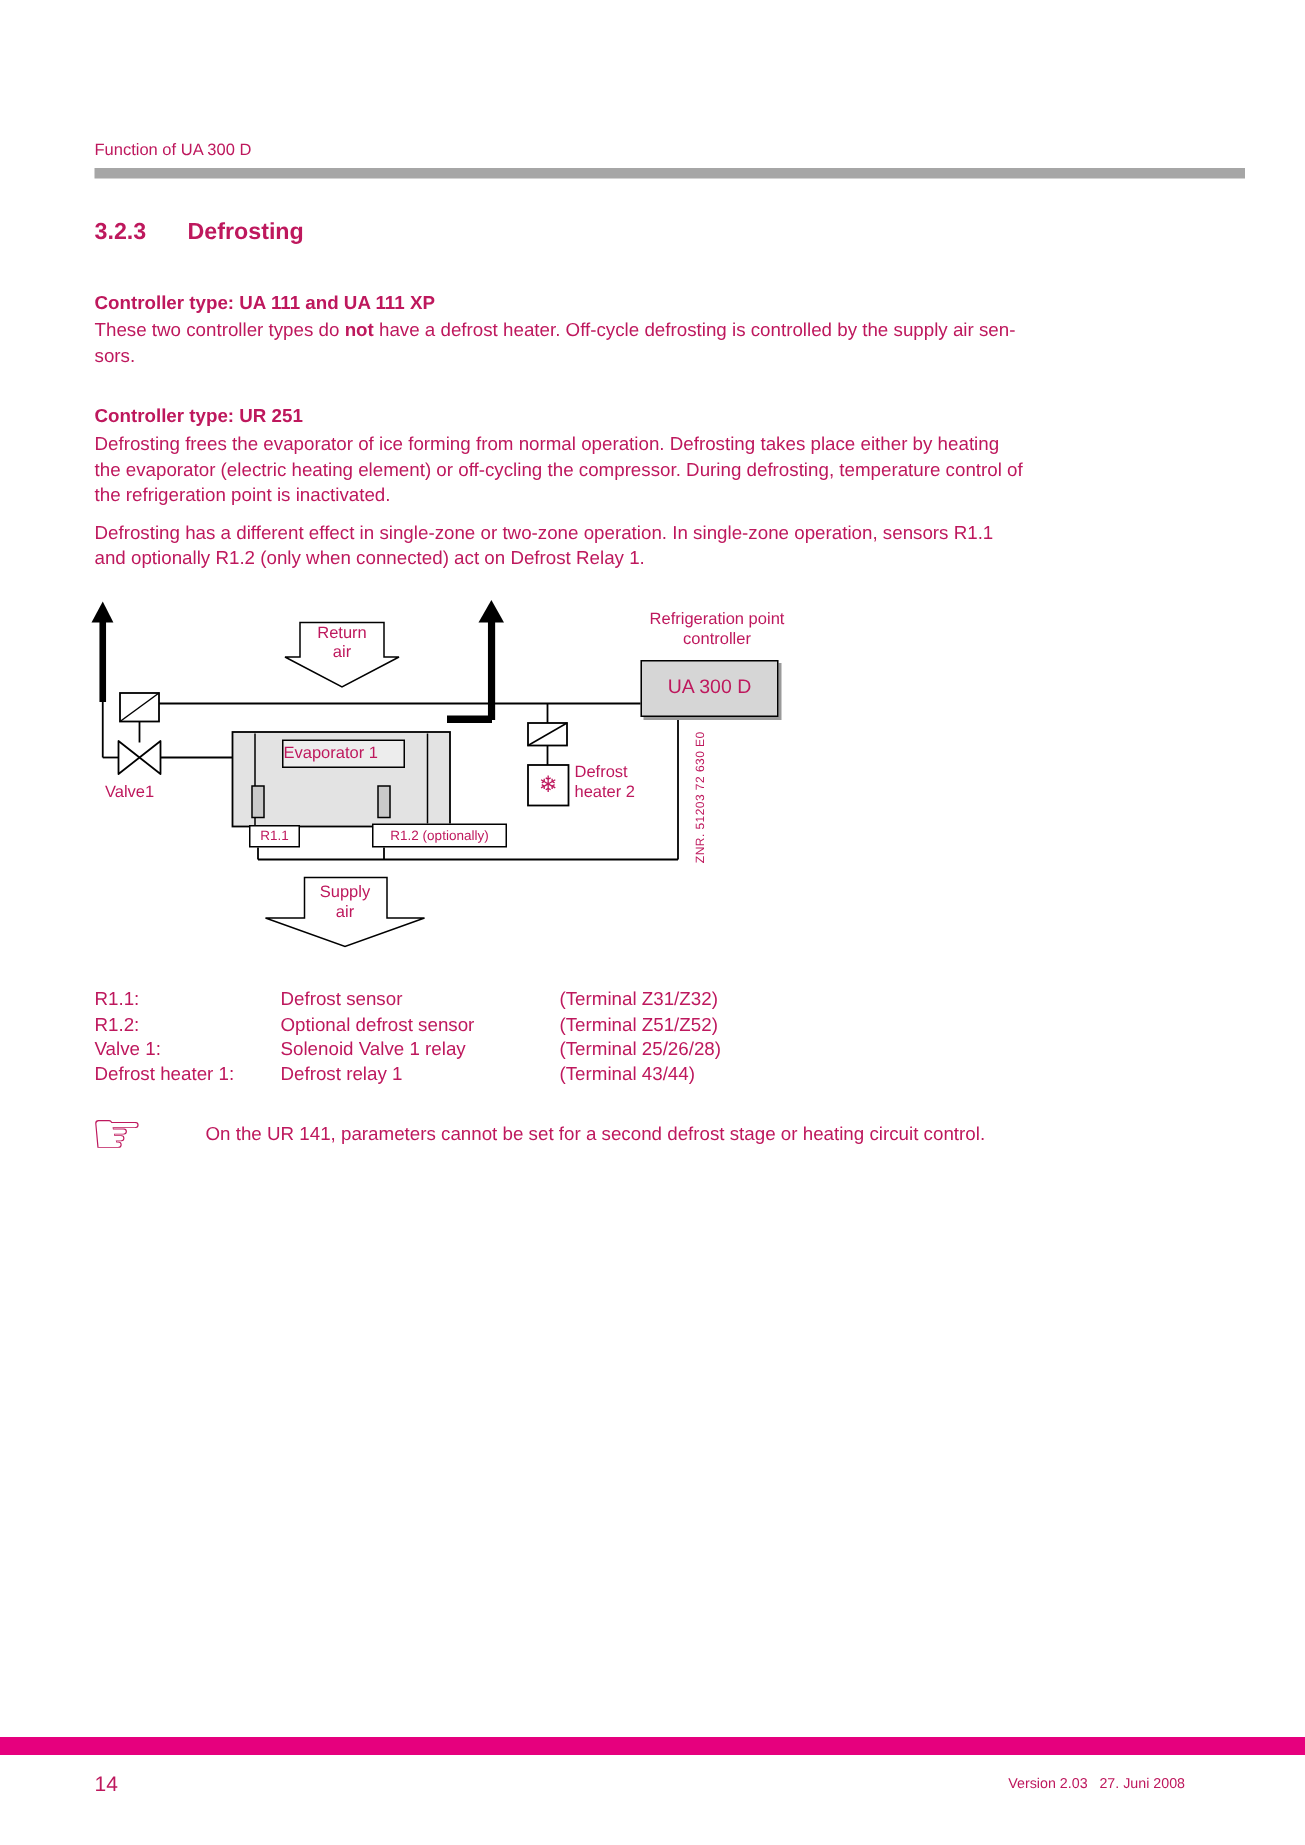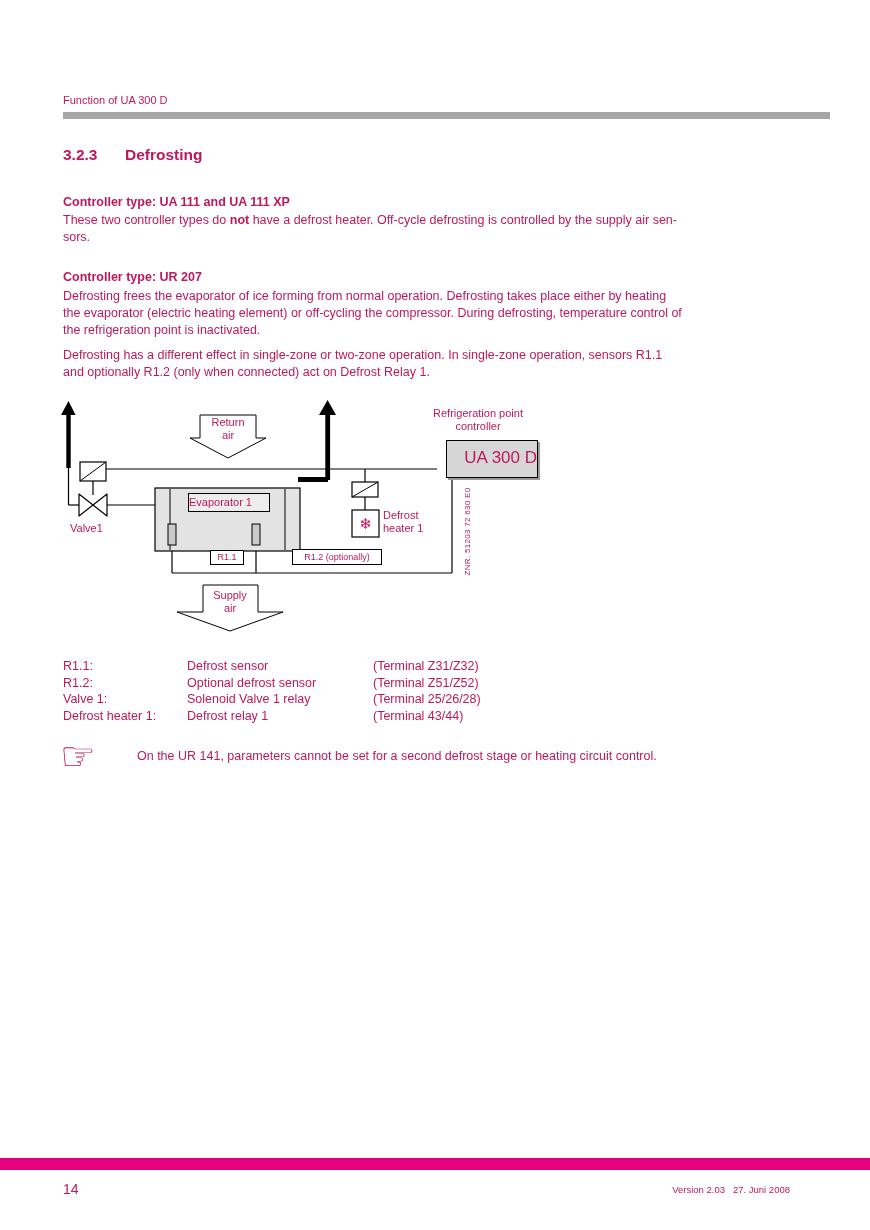--- a/index.html
+++ b/index.html
@@ -19,31 +19,31 @@
   .section-heading .num { display:inline-block; width:62px; }
   .sub-heading { left:63px; font-size:12.5px; font-weight:bold; }
   .body-para { left:63px; width:762px; font-size:12.5px; line-height:17px; white-space:pre-line; }
   .b { font-weight:bold; }
 
   
   svg.diagram-svg { position:absolute; left:0; top:0; z-index:0; pointer-events:none; }
   .dlabel { position:absolute; z-index:1; font-size:11px; line-height:12.5px; white-space:pre-line; }
   .center { text-align:center; }
   .controller-box {
-    position:absolute; z-index:1; left:446px; top:440px; width:90px; height:36px;
+    position:absolute; z-index:1; left:427px; top:440px; width:90px; height:36px;
     background:#d6d6d6; border:1.2px solid #000; box-shadow:2px 2px 0 #9a9a9a;
-    font-size:17px; line-height:34px; text-align:right;
+    font-size:13px; line-height:34px; text-align:center;
   }
   .evap-label {
     position:absolute; z-index:1; left:188px; top:493px; width:80px; height:17px;
     border:1px solid #000; background:#ededed; font-size:11px; line-height:16px; text-align:left;
   }
   .sensor-tag {
     position:absolute; z-index:1; background:#fff; border:1px solid #000;
-    font-size:9px; line-height:13px; text-align:center; white-space:nowrap;margin-left:44px;
+    font-size:9px; line-height:13px; text-align:center; white-space:nowrap;
   }
   .tag-r11 { left:166px; top:550px; width:32px; height:13px; }
   .tag-r12 { left:248px; top:549px; width:88px; height:14px; line-height:14px; }
   .znr {
     position:absolute; z-index:1; left:407px; top:527px; width:120px;
     text-align:center; font-size:8px; letter-spacing:0.3px;
     transform:rotate(-90deg); transform-origin:center;
   }
   .snowflake {
     position:absolute; z-index:1; left:352px; top:510px; width:27px; height:27px;
@@ -72,21 +72,21 @@
   <div class="abs header-rule"></div>
 
   <div class="abs section-heading">
     <span class="num">3.2.3</span><span>Defrosting</span>
   </div>
 
   <div class="abs sub-heading" style="top:195px">Controller type: UA 111 and UA 111 XP</div>
   <div class="abs body-para" style="top:212px"><span>These two controller types do </span><span class="b">not</span><span> have a defrost heater. Off-cycle defrosting is controlled by the supply air sen-
 sors.</span></div>
 
-  <div class="abs sub-heading" style="top:270px">Controller type: UR 207</div>
+  <div class="abs sub-heading" style="top:270px">Controller type: UR 251</div>
   <div class="abs body-para" style="top:288px">Defrosting frees the evaporator of ice forming from normal operation. Defrosting takes place either by heating
 the evaporator (electric heating element) or off-cycling the compressor. During defrosting, temperature control of
 the refrigeration point is inactivated.</div>
   <div class="abs body-para" style="top:347px">Defrosting has a different effect in single-zone or two-zone operation. In single-zone operation, sensors R1.1
 and optionally R1.2 (only when connected) act on Defrost Relay 1.</div>
 
   <svg class="diagram-svg" width="870" height="1230" viewBox="0 0 870 1230">
 
     <g stroke="#000" fill="none" stroke-width="1.2">
       <line x1="106" y1="469" x2="437" y2="469"></line>
@@ -137,21 +137,21 @@
 
   <div class="dlabel center" style="left:198px; top:416px; width:60px">Return
 air</div>
   <div class="dlabel center" style="left:413px; top:407px; width:130px">Refrigeration point
 controller</div>
   <div class="controller-box">UA 300 D</div>
   <div class="evap-label">Evaporator 1</div>
   <div class="dlabel" style="left:70px; top:522px">Valve1</div>
   <div class="snowflake">❄</div>
   <div class="dlabel" style="left:383px; top:509px">Defrost
-heater 1</div>
+heater 2</div>
   <div class="sensor-tag tag-r11">R1.1</div>
   <div class="sensor-tag tag-r12">R1.2 (optionally)</div>
   <div class="znr">ZNR. 51203 72 630 E0</div>
   <div class="dlabel center" style="left:200px; top:589px; width:60px">Supply
 air</div>
 
   <div class="abs legend">
     <div class="legend-row">
       <span>R1.1:</span>
       <span>Defrost sensor</span>

